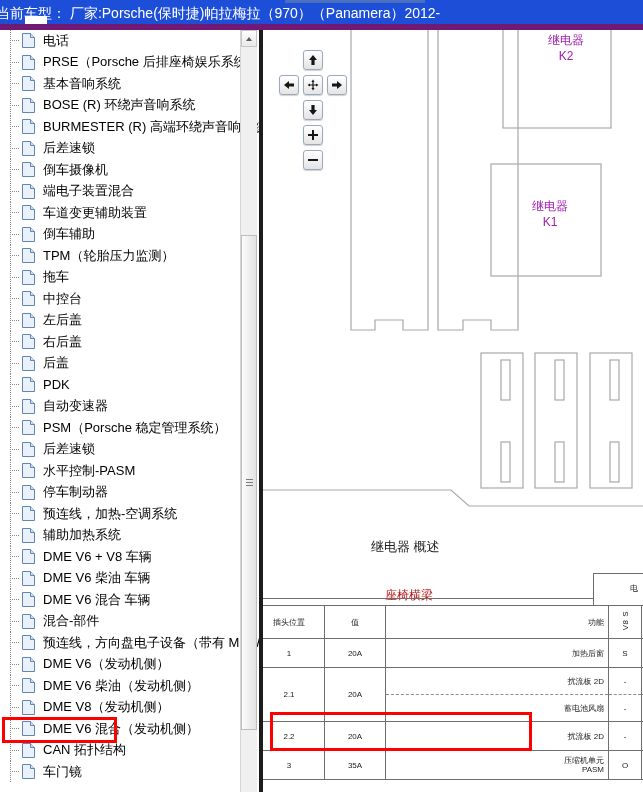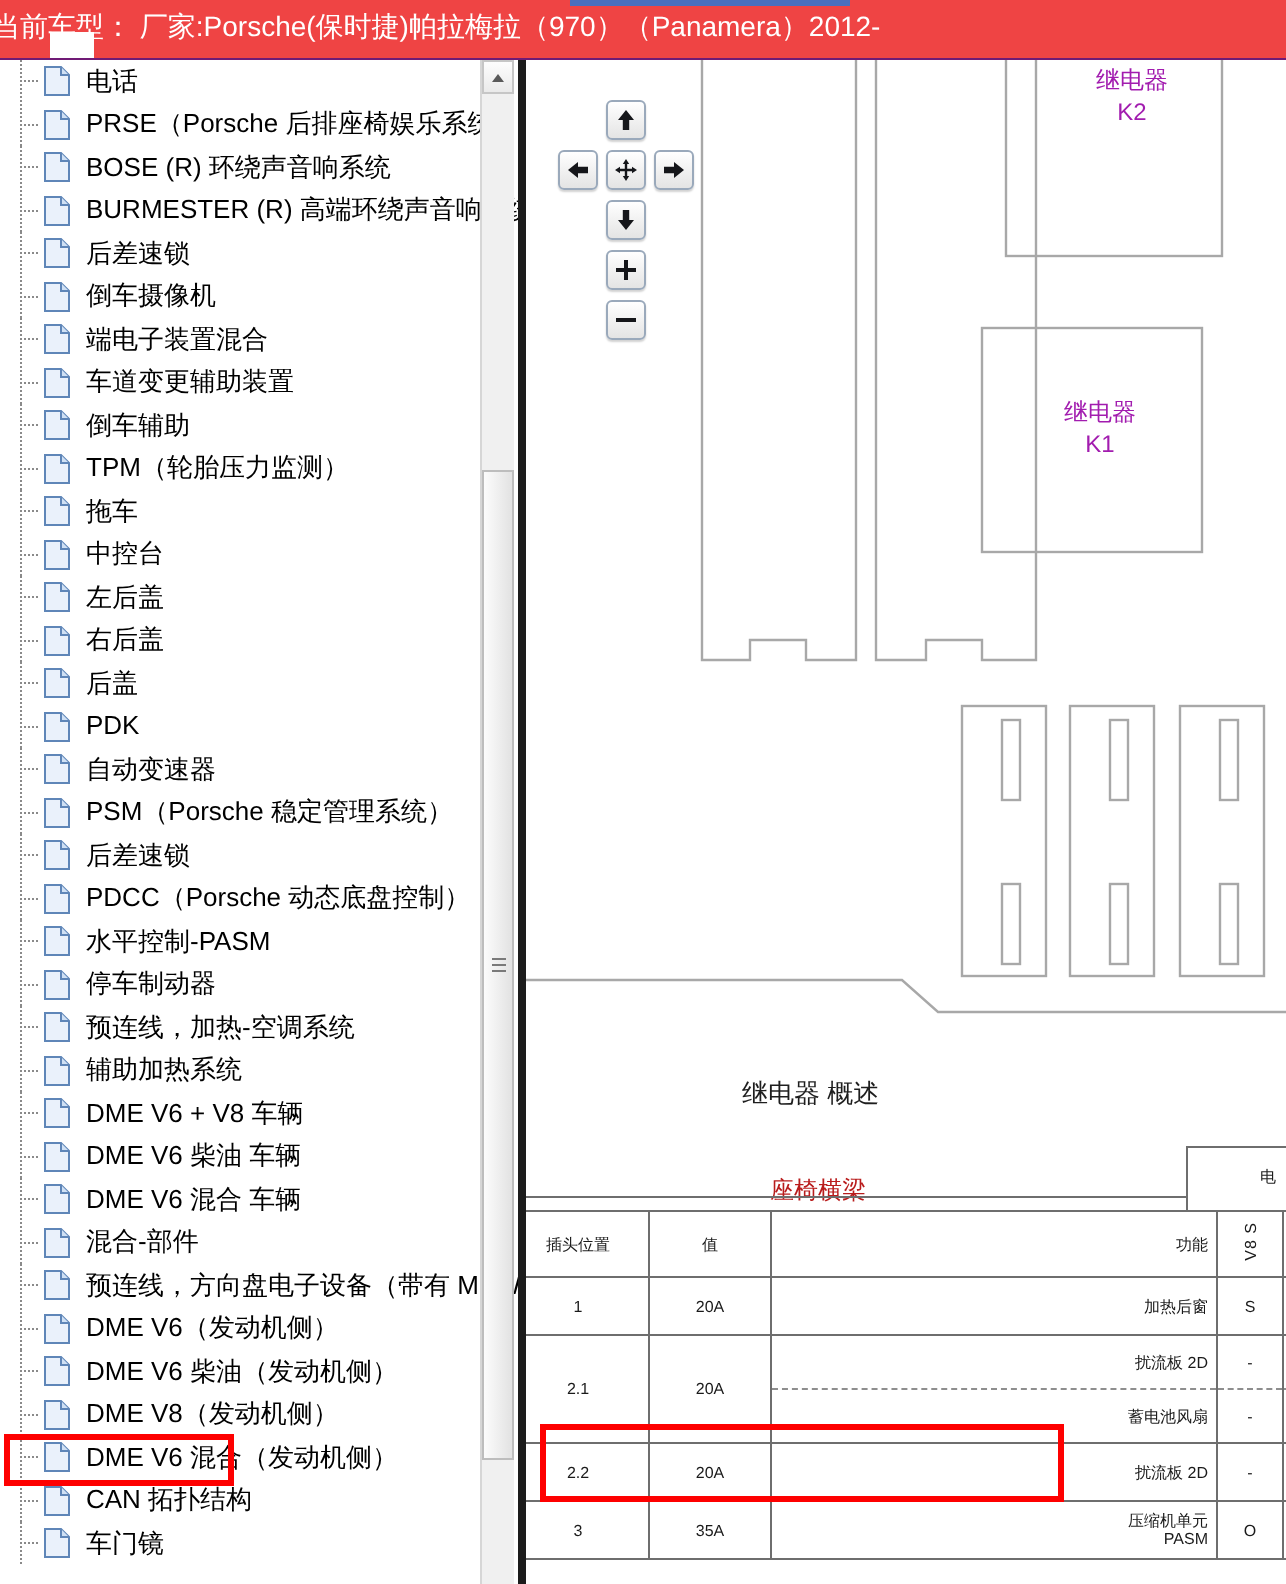--- a/index.html
+++ b/index.html
@@ -17,22 +17,22 @@
     width: 643px;
     height: 792px;
     overflow: hidden;
   }
 
   
   #header {
     position: absolute;
     left: 0; top: 0;
     width: 643px; height: 30px;
-    background: #ef4444;
-    border-bottom: 1px solid #701a75;
+    background: #1d4ed8;
+    border-bottom: 6px solid #701a75;
     box-sizing: border-box;
     overflow: hidden;
   }
   #header-title {
     position: absolute;
     left: -4px; top: 4px;
     white-space: nowrap;
     color: #ffffff;
     font-size: 14px;
     line-height: 18px;
@@ -332,20 +332,30 @@
         <span class="tree-label">PRSE（Porsche 后排座椅娱乐系统）</span>
       </div>
       <div class="tree-row">
         <span class="tree-dots"></span>
         <span class="doc-icon">
           <svg width="13" height="15" viewBox="0 0 13 15">
             <path d="M0.5 0.5 H8.5 L12.5 4.5 V14.5 H0.5 Z" fill="#eaf1fb" stroke="#5f86b8" stroke-width="1"></path>
             <path d="M8.5 0.5 V4.5 H12.5" fill="#cfe0f4" stroke="#5f86b8" stroke-width="1"></path>
           </svg>
         </span>
+        <span class="tree-label">基本音响系统</span>
+      </div>
+      <div class="tree-row">
+        <span class="tree-dots"></span>
+        <span class="doc-icon">
+          <svg width="13" height="15" viewBox="0 0 13 15">
+            <path d="M0.5 0.5 H8.5 L12.5 4.5 V14.5 H0.5 Z" fill="#eaf1fb" stroke="#5f86b8" stroke-width="1"></path>
+            <path d="M8.5 0.5 V4.5 H12.5" fill="#cfe0f4" stroke="#5f86b8" stroke-width="1"></path>
+          </svg>
+        </span>
         <span class="tree-label">BOSE (R) 环绕声音响系统</span>
       </div>
       <div class="tree-row">
         <span class="tree-dots"></span>
         <span class="doc-icon">
           <svg width="13" height="15" viewBox="0 0 13 15">
             <path d="M0.5 0.5 H8.5 L12.5 4.5 V14.5 H0.5 Z" fill="#eaf1fb" stroke="#5f86b8" stroke-width="1"></path>
             <path d="M8.5 0.5 V4.5 H12.5" fill="#cfe0f4" stroke="#5f86b8" stroke-width="1"></path>
           </svg>
         </span>
@@ -493,30 +503,20 @@
       </div>
       <div class="tree-row">
         <span class="tree-dots"></span>
         <span class="doc-icon">
           <svg width="13" height="15" viewBox="0 0 13 15">
             <path d="M0.5 0.5 H8.5 L12.5 4.5 V14.5 H0.5 Z" fill="#eaf1fb" stroke="#5f86b8" stroke-width="1"></path>
             <path d="M8.5 0.5 V4.5 H12.5" fill="#cfe0f4" stroke="#5f86b8" stroke-width="1"></path>
           </svg>
         </span>
         <span class="tree-label">后差速锁</span>
-      </div>
-      <div class="tree-row">
-        <span class="tree-dots"></span>
-        <span class="doc-icon">
-          <svg width="13" height="15" viewBox="0 0 13 15">
-            <path d="M0.5 0.5 H8.5 L12.5 4.5 V14.5 H0.5 Z" fill="#eaf1fb" stroke="#5f86b8" stroke-width="1"></path>
-            <path d="M8.5 0.5 V4.5 H12.5" fill="#cfe0f4" stroke="#5f86b8" stroke-width="1"></path>
-          </svg>
-        </span>
-        <span class="tree-label">PDCC（Porsche 动态底盘控制）</span>
       </div>
       <div class="tree-row">
         <span class="tree-dots"></span>
         <span class="doc-icon">
           <svg width="13" height="15" viewBox="0 0 13 15">
             <path d="M0.5 0.5 H8.5 L12.5 4.5 V14.5 H0.5 Z" fill="#eaf1fb" stroke="#5f86b8" stroke-width="1"></path>
             <path d="M8.5 0.5 V4.5 H12.5" fill="#cfe0f4" stroke="#5f86b8" stroke-width="1"></path>
           </svg>
         </span>
         <span class="tree-label">水平控制-PASM</span>

